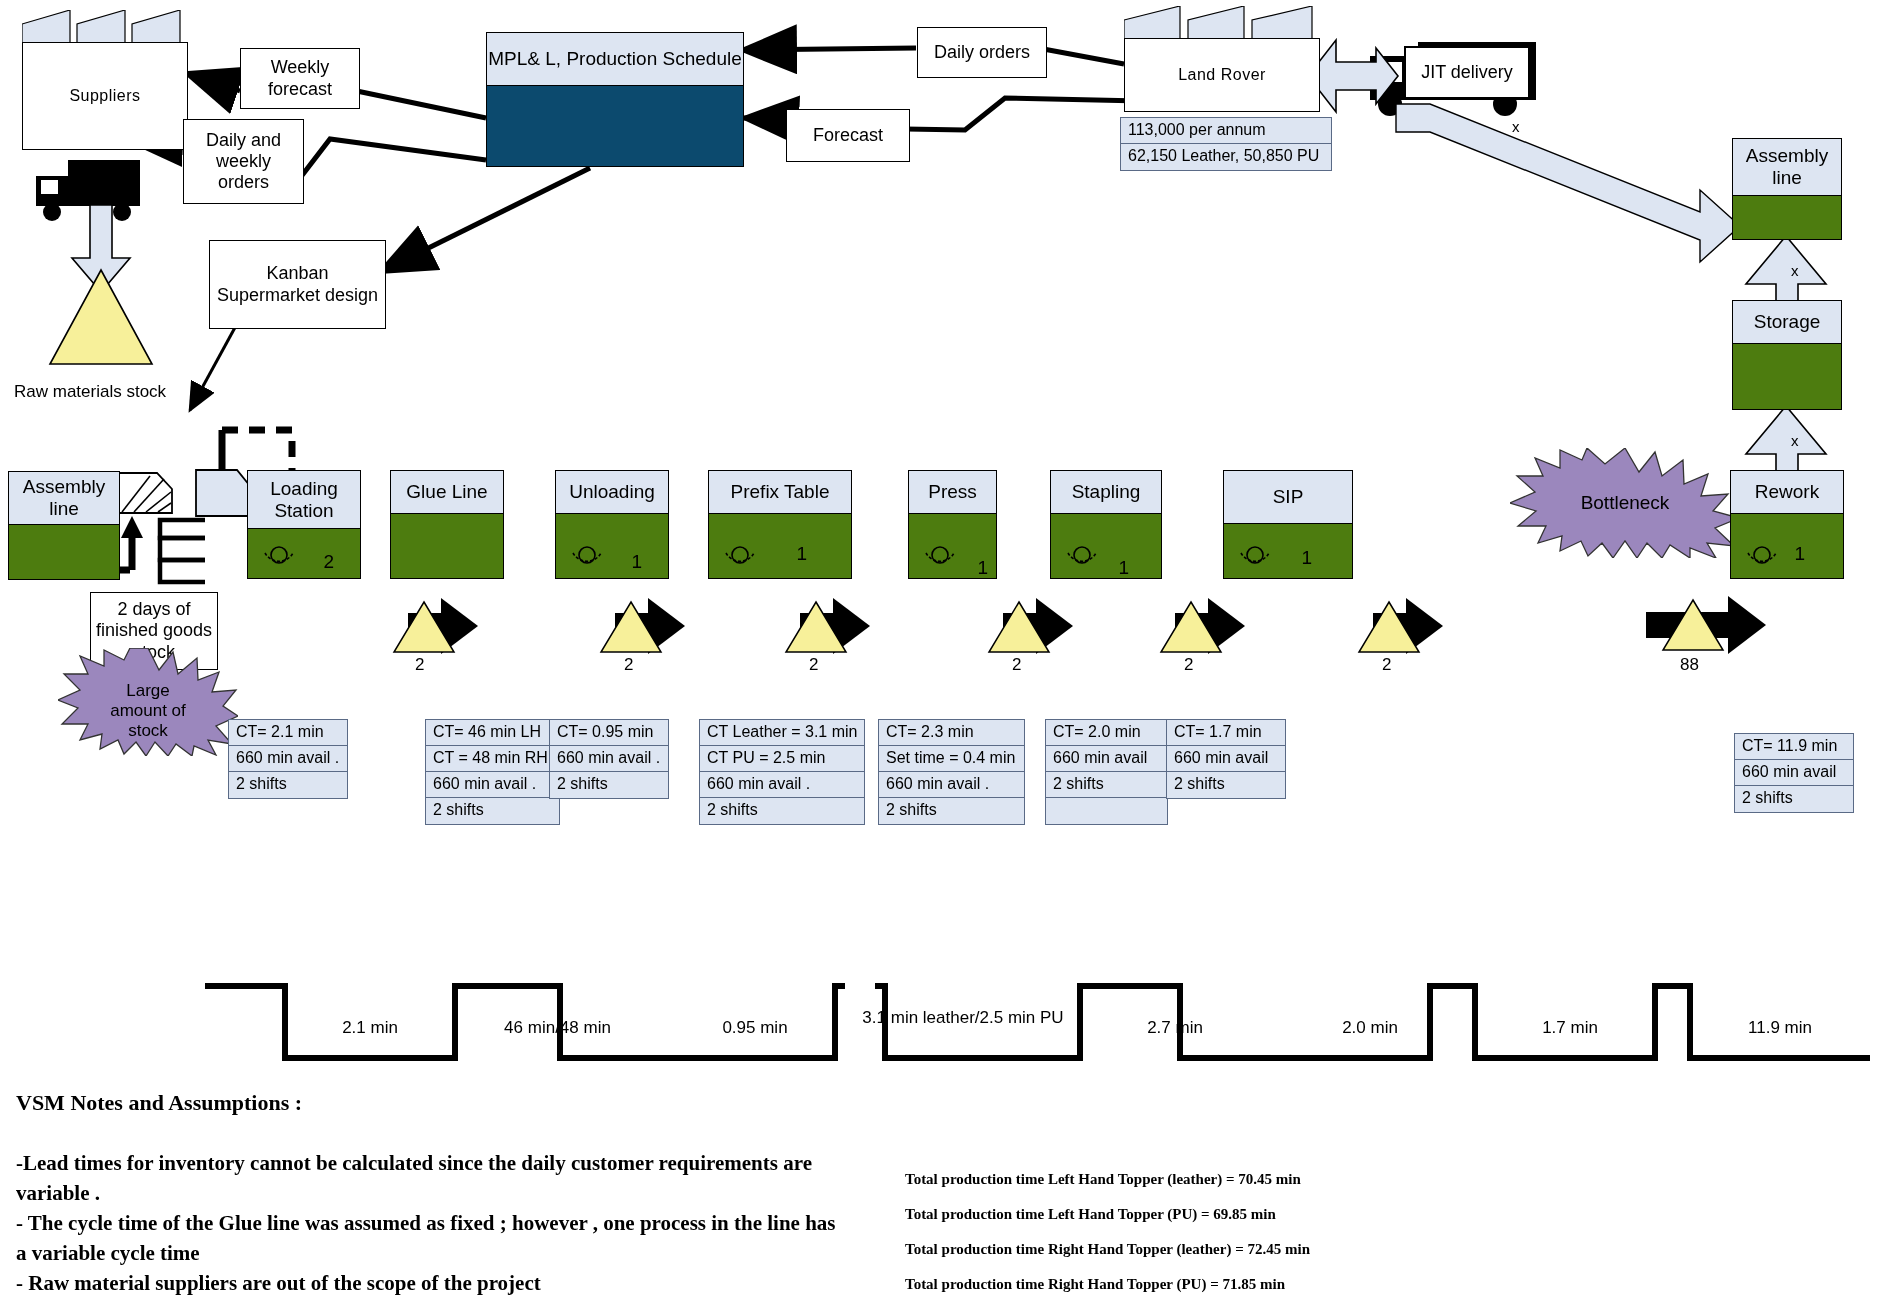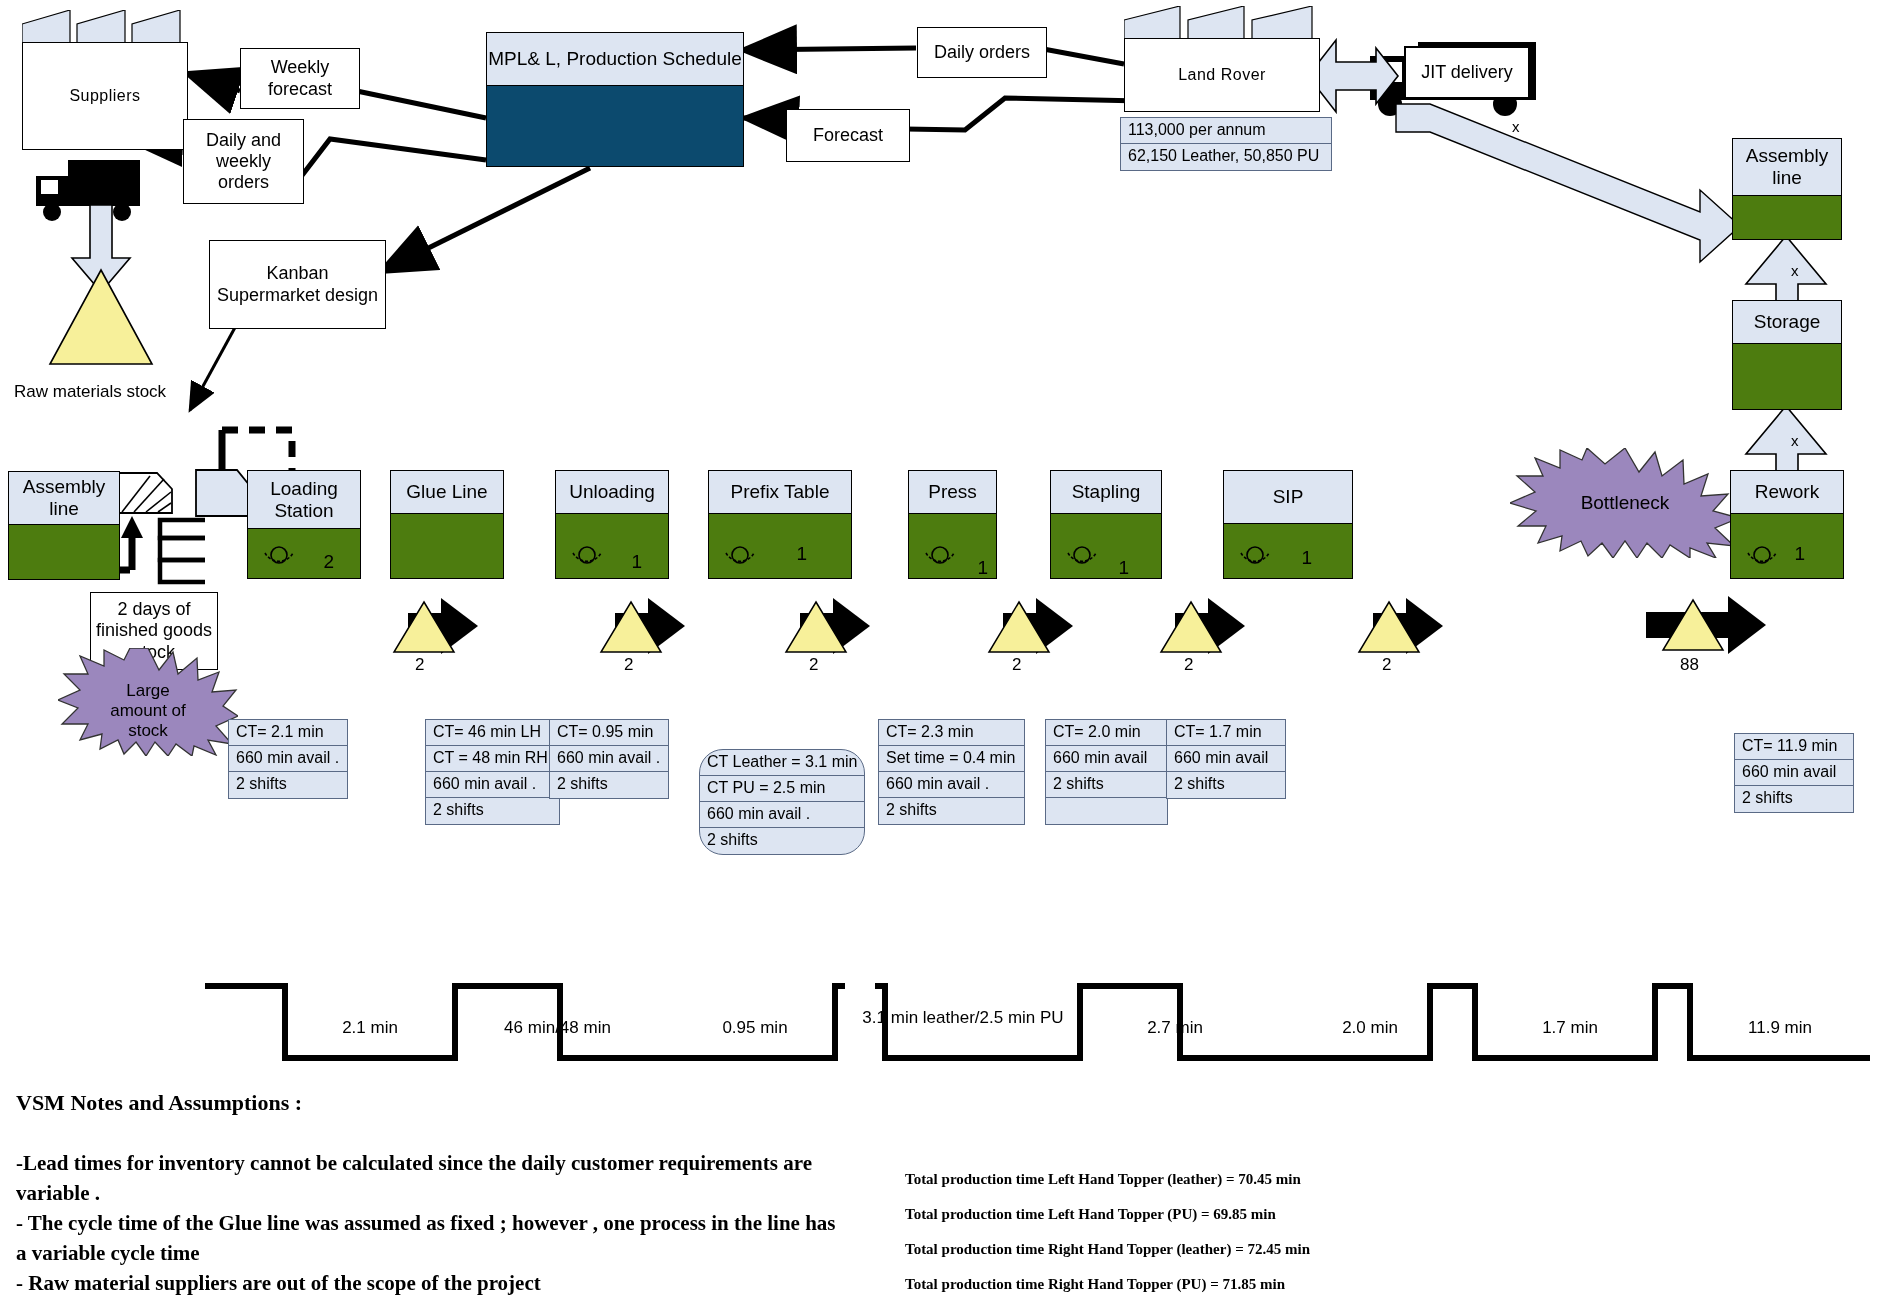--- a/index.html
+++ b/index.html
@@ -387,21 +387,21 @@
     <div class="r">660 min avail .</div>
     <div class="r">2 shifts</div>
   </div>
 
   <div class="databox" style="left:549px;top:719px;width:118px;">
     <div class="r">CT= 0.95 min</div>
     <div class="r">660 min avail .</div>
     <div class="r">2 shifts</div>
   </div>
 
-  <div class="databox" style="left:699px;top:749px;width:164px;border-radius:24px;">
+  <div class="databox" style="left:699px;top:719px;width:164px;">
     <div class="r">CT Leather = 3.1 min</div>
     <div class="r">CT PU = 2.5 min</div>
     <div class="r">660 min avail .</div>
     <div class="r">2 shifts</div>
   </div>
 
   <div class="databox" style="left:878px;top:719px;width:145px;">
     <div class="r">CT= 2.3 min</div>
     <div class="r">Set time = 0.4 min</div>
     <div class="r">660 min avail .</div>

